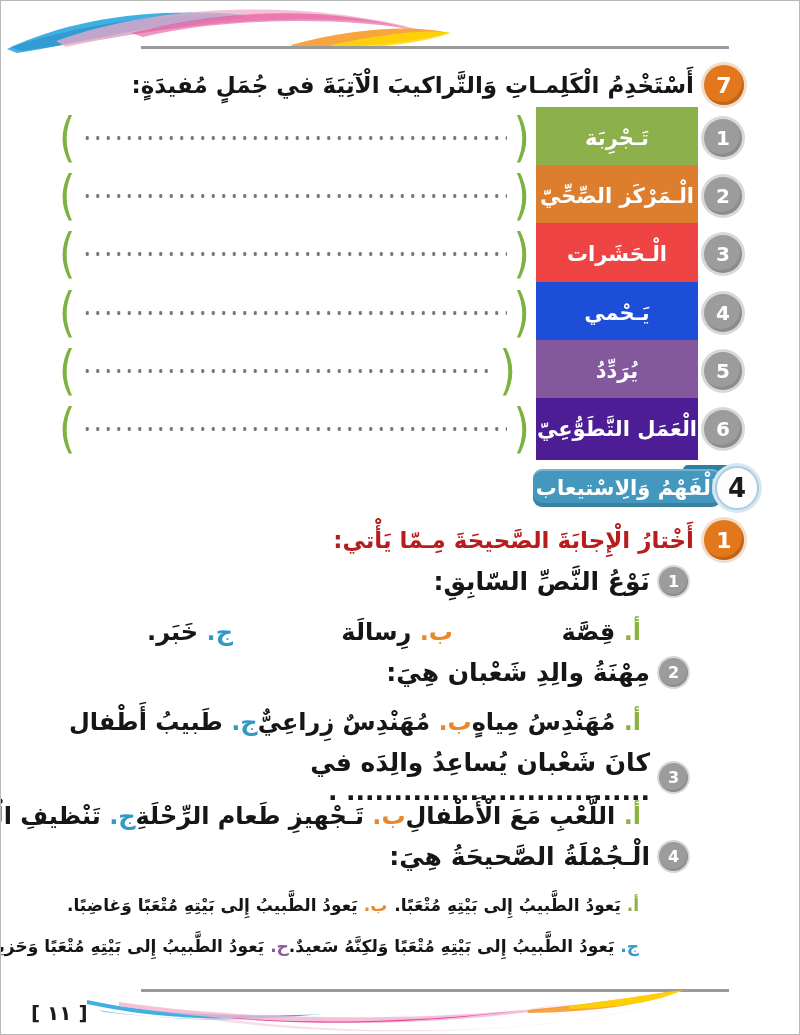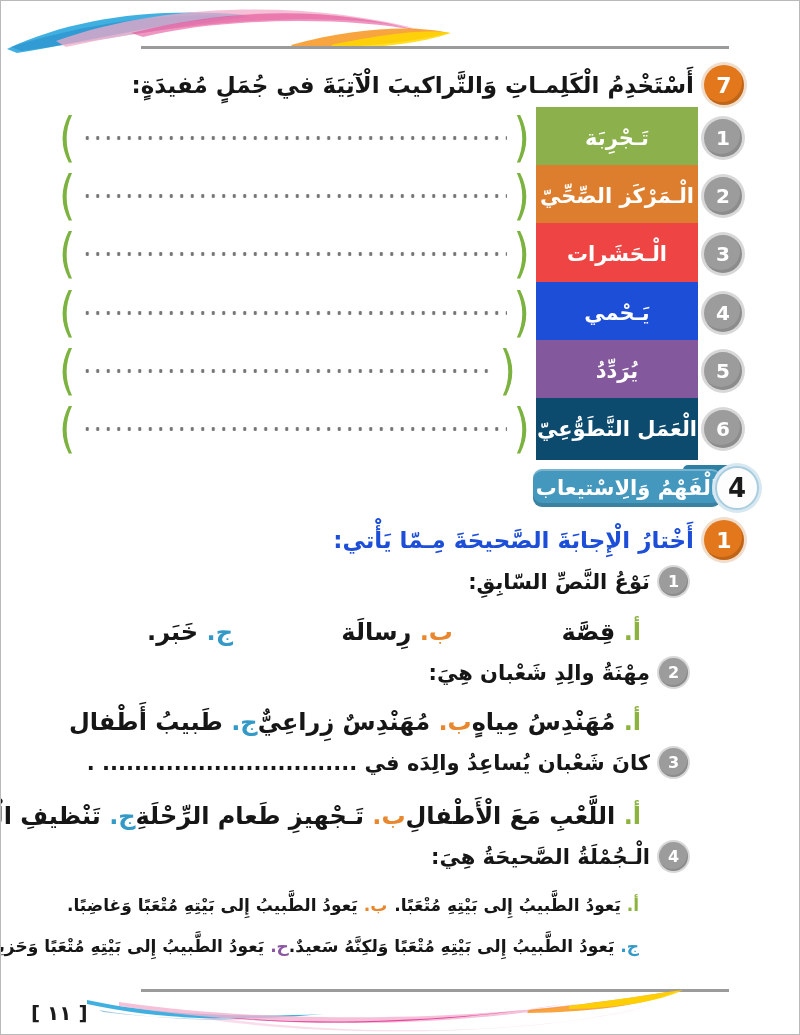--- a/index.html
+++ b/index.html
@@ -52,26 +52,26 @@
   .banner-rect { position:absolute; left:0; top:4px; width:188px; height:38px;
     background:#4497bd; border-radius:9px;
     box-shadow:inset 0 2px 0 rgba(255,255,255,.28), inset 0 -4px 0 rgba(0,0,0,.14);
     display:flex; align-items:center; justify-content:center;
     color:#fff; font-size:21px; font-weight:bold; }
   .banner-wrap .badge.white4 { position:absolute; left:182px; top:1px; }
 
   
   .q1-row { position:absolute; top:519px; right:55px; left:60px;
     display:flex; align-items:center; gap:10px; }
-  .q1-row .txt { font-size:23px; font-weight:bold; color:#1d4ed8; }
+  .q1-row .txt { font-size:23px; font-weight:bold; color:#b91c1c; }
 
   
   .subq { position:absolute; right:111px; left:60px; display:flex;
     align-items:center; gap:9px; }
-  .subq .txt { font-size:21px; font-weight:bold; color:#161616; }
+  .subq .txt { font-size:25px; font-weight:bold; color:#161616; }
 
   
   .opts { position:absolute; display:flex; direction:rtl;
     justify-content:space-between; align-items:center; }
   .opt { font-size:24px; font-weight:bold; color:#161616; white-space:nowrap; }
   .opt .letter { font-weight:bold; }
   .opts.small .opt { font-size:17px; }
 
   
   .page-number { position:absolute; top:988px; left:30px; direction:ltr;
@@ -137,21 +137,21 @@
     <div class="badge gray">5</div>
     <div class="word-box" style="background-color: rgb(132, 88, 157); margin-left: 14px;">يُرَدِّدُ</div>
     <div class="answer-line">
       <span class="paren">(</span>
       <span class="dots"></span>
       <span class="paren">)</span>
     </div>
   </div>
   <div class="word-row" style="top:404px">
     <div class="badge gray">6</div>
-    <div class="word-box" style="background-color: #0c4a6e; text-align: center;">الْعَمَل التَّطَوُّعِيّ</div>
+    <div class="word-box" style="background-color: #4c1d95; text-align: center;">الْعَمَل التَّطَوُّعِيّ</div>
     <div class="answer-line">
       <span class="paren">(</span>
       <span class="dots"></span>
       <span class="paren">)</span>
     </div>
   </div>
 
   <div class="banner-wrap">
     <div class="banner-tab"></div>
     <div class="banner-rect">الْفَهْمُ وَالِاسْتيعاب</div>

